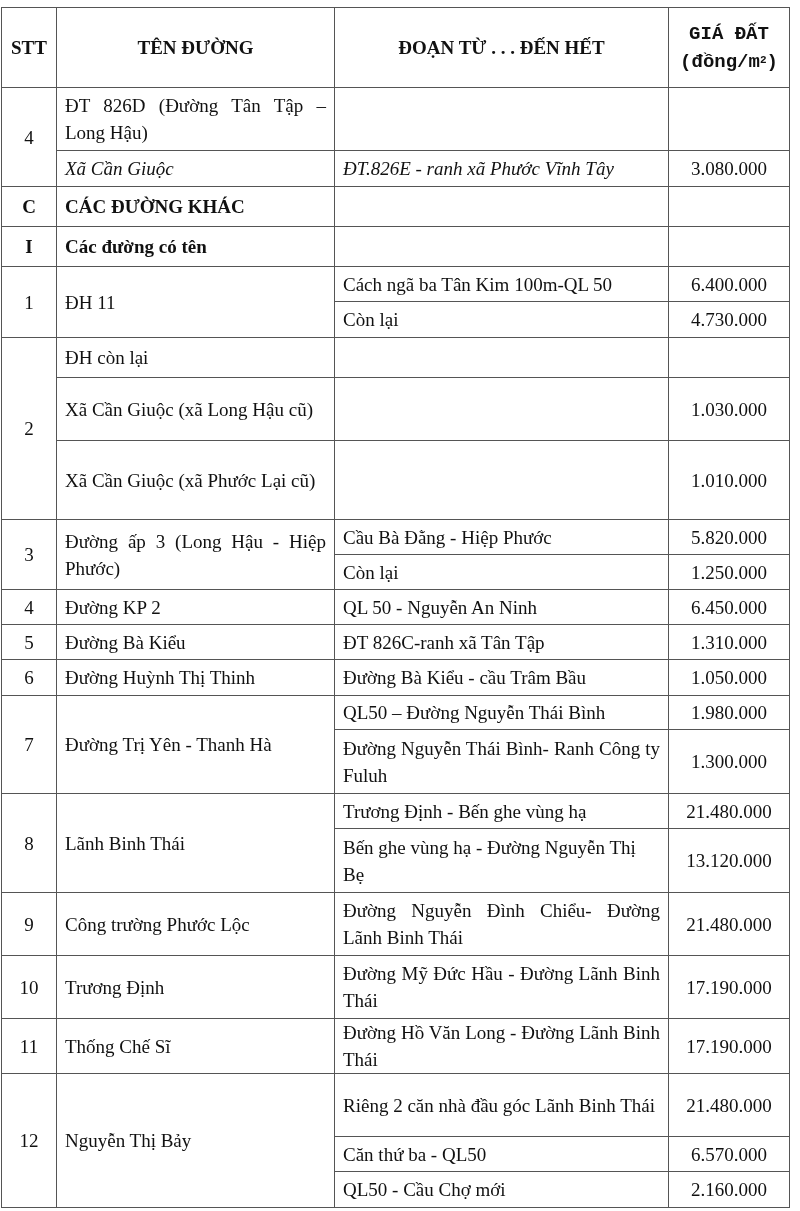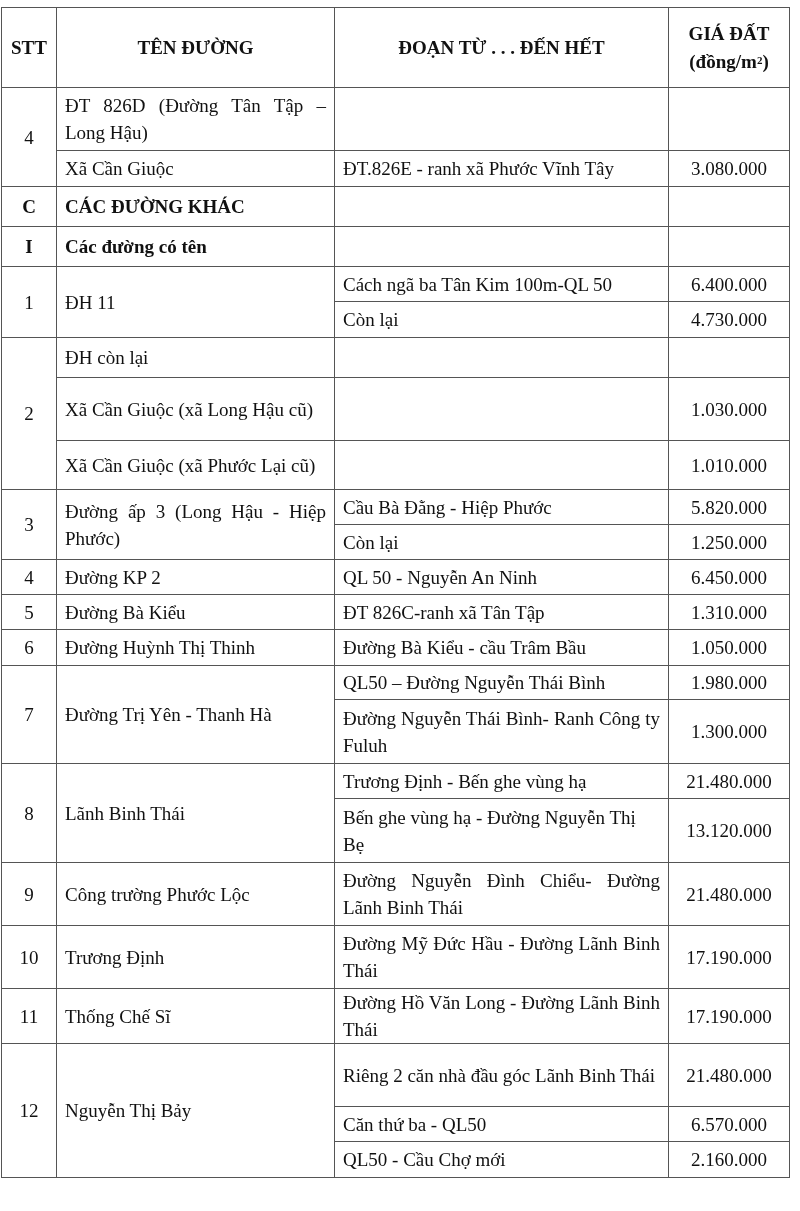--- a/index.html
+++ b/index.html
@@ -11,23 +11,23 @@
                line-height: 27px; }
   table.land th { font-weight: bold; font-size: 19px; text-align: center; height: 79px; }
   col.c-stt { width: 55px; }
   col.c-name { width: 278px; }
   col.c-seg { width: 334px; }
   col.c-price { width: 121px; }
   td.stt { text-align: center; }
   td.price { text-align: center; padding-right: 16px; }
   td.justify { text-align: justify; text-align-last: left; }
   .bold { font-weight: bold; }
-  .italic { }
+  .italic { font-style: italic; }
   sup { font-size: 11px; vertical-align: top; position: relative; top: -2px; }
-  .h2line { display: block; line-height: 28px; }
+  .h2line { display: block; line-height: 28px; font-family: Liberation Mono, monospace; }
 </style>
 </head>
 <body>
 
 <table class="land">
   <colgroup>
     <col class="c-stt">
       <col class="c-name">
       <col class="c-seg">
       <col class="c-price">
@@ -86,21 +86,21 @@
       <td class="stt" rowspan="3">2</td>
       <td>ĐH còn lại</td>
       <td></td>
       <td class="price"></td>
     </tr>
     <tr style="height:63px">
       <td class="justify">Xã Cần Giuộc (xã Long Hậu cũ)</td>
       <td></td>
       <td class="price">1.030.000</td>
     </tr>
-    <tr style="height:49px">
+    <tr style="height:79px">
       <td class="justify">Xã Cần Giuộc (xã Phước Lại cũ)</td>
       <td></td>
       <td class="price">1.010.000</td>
     </tr>
 
     <tr style="height:35px">
       <td class="stt" rowspan="2">3</td>
       <td class="justify" rowspan="2">Đường ấp 3 (Long Hậu - Hiệp Phước)</td>
       <td>Cầu Bà Đằng - Hiệp Phước</td>
       <td class="price">5.820.000</td>

